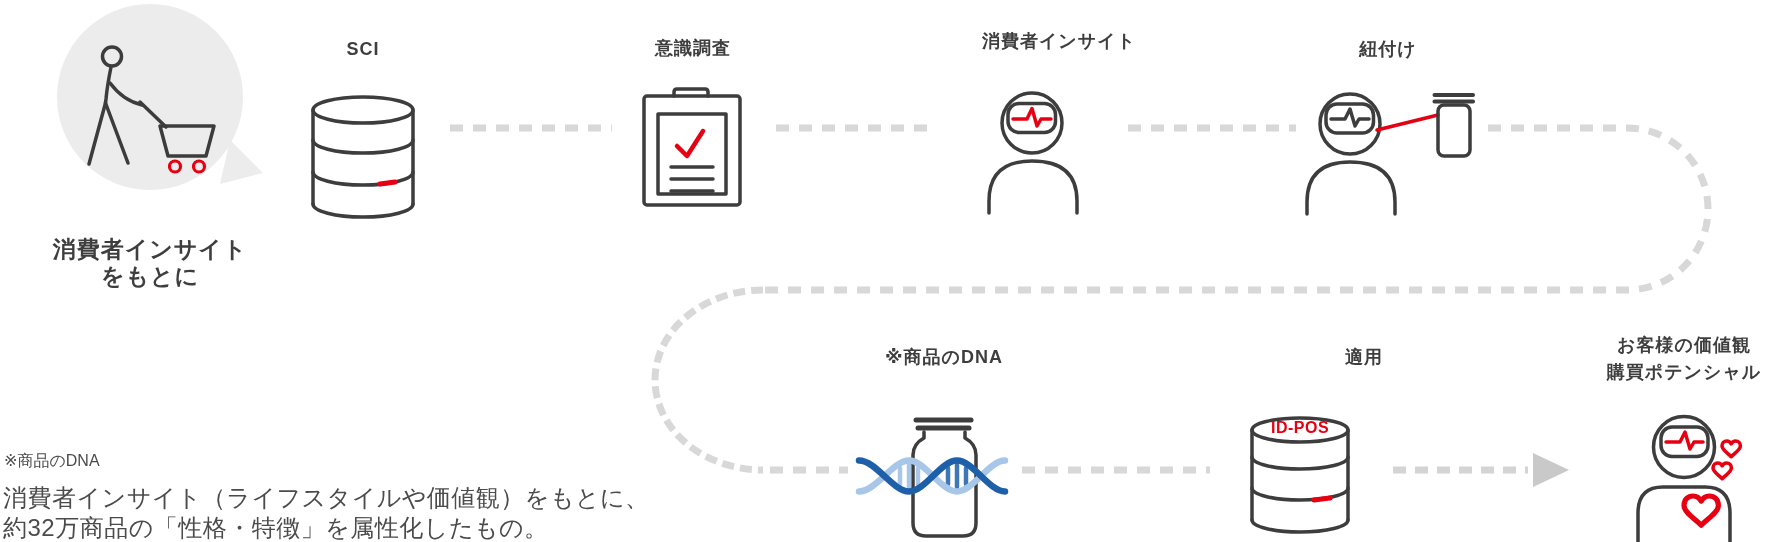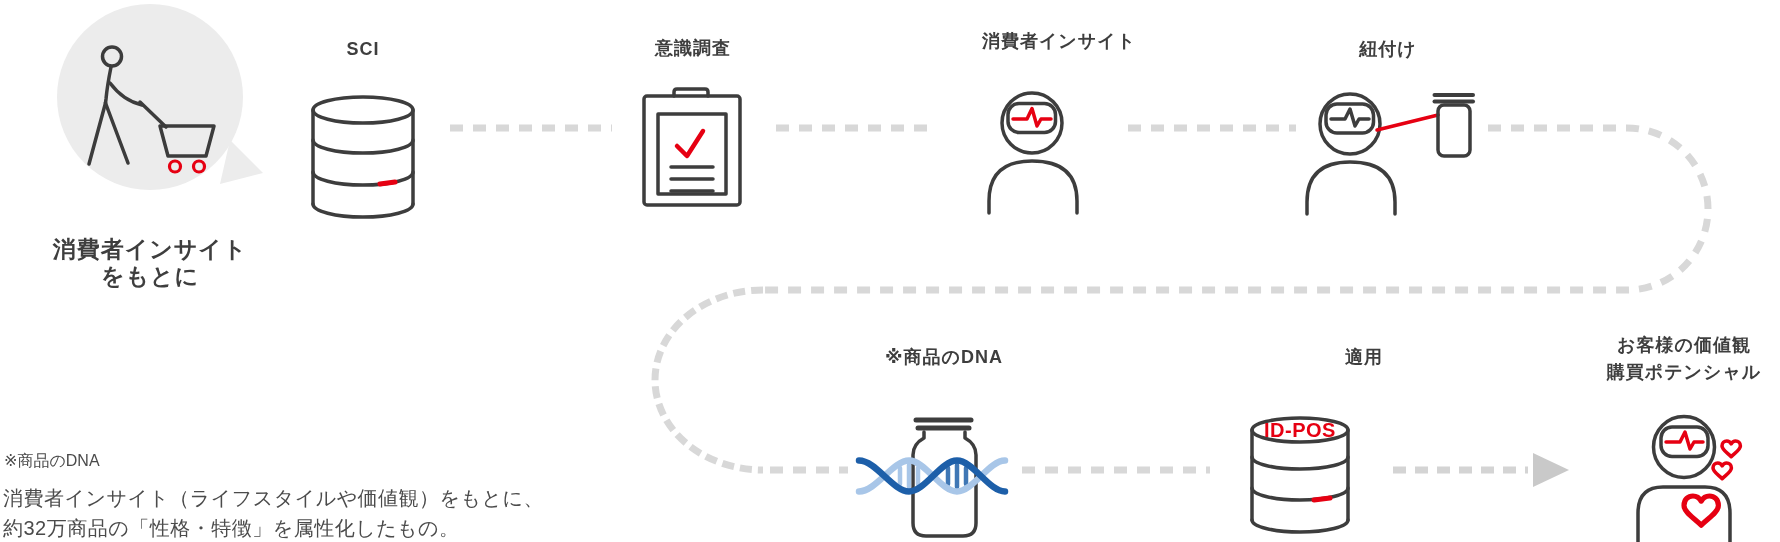--- a/index.html
+++ b/index.html
@@ -15,25 +15,25 @@
   .lbl-sci{left:303px;top:36px;width:120px;}
   .lbl-survey{left:613px;top:36px;width:160px;font-family:Liberation Mono, monospace;}
   .lbl-insight{left:921px;top:28px;width:200px;margin-left:38px;}
   .lbl-linking{left:1308px;top:36px;width:160px;}
   .lbl-dna{left:844px;top:344px;width:200px;}
   .lbl-apply{left:1314px;top:344px;width:100px;}
   .lbl-result{left:1554px;top:332px;width:260px;}
   .lbl-source{left:50px;top:236px;width:200px;font-size:23px;}
   .lbl-idpos{
     position:absolute;left:1252px;top:419px;width:96px;text-align:center;
-    font-weight:bold;font-size:20px;color:#e60012;letter-spacing:0.5px;white-space:nowrap;
+    font-weight:bold;font-size:16px;color:#e60012;letter-spacing:0.5px;white-space:nowrap;
   }
   .footnote{position:absolute;left:3px;top:451px;color:#4b4b4b;}
   .footnote .fn1{font-size:16px;margin:0 0 11px 1px;}
-  .footnote .fn2,.footnote .fn3{font-size:20px;line-height:30px;letter-spacing:0.5px;}
+  .footnote .fn2,.footnote .fn3{font-size:24px;line-height:30px;letter-spacing:0.5px;}
 </style>
 </head>
 <body>
 
 <div id="canvas">
 
   <svg id="artwork" viewBox="0 0 1780 542" fill="none" stroke-linecap="round" stroke-linejoin="round">
 
     <g stroke="#d8d8d8" stroke-width="7" stroke-linecap="butt">
       <path d="M 450 128 H 612" stroke-dasharray="13 10"></path>

